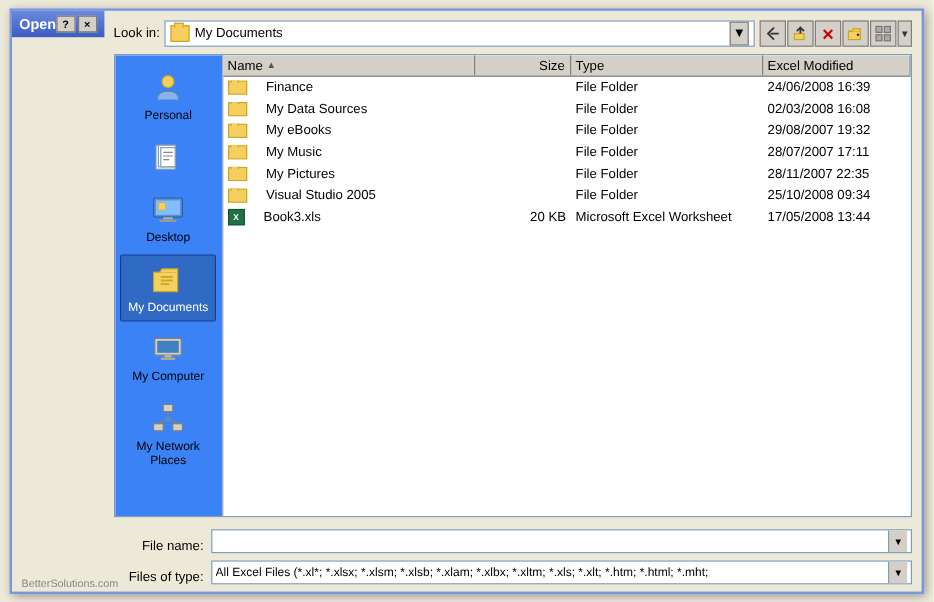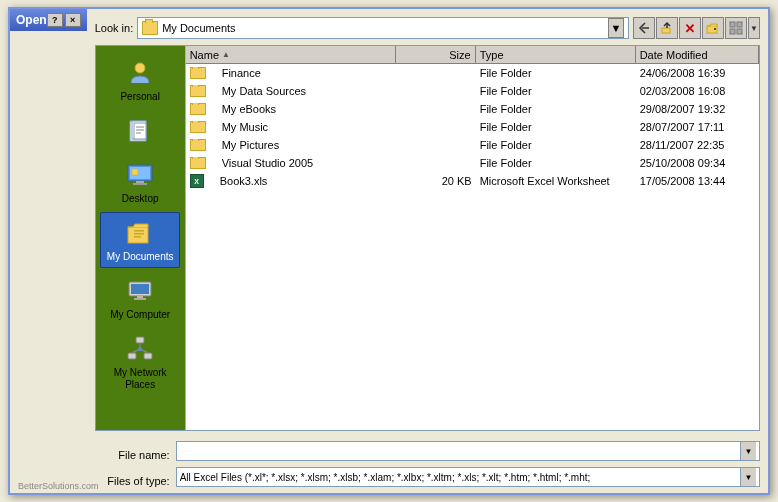--- a/index.html
+++ b/index.html
@@ -152,21 +152,21 @@
       display: flex;
       flex: 1;
       gap: 0;
       border: 1px solid #7f9db9;
       background: white;
       overflow: hidden;
     }
 
     .sidebar {
       width: 90px;
-      background: #4d7c0f;
+      background: #3b82f6;
       border-right: 1px solid #b0b0b0;
       display: flex;
       flex-direction: column;
       align-items: center;
       padding: 6px 0;
       gap: 2px;
       flex-shrink: 0;
     }
 
     .sidebar-item {
@@ -527,21 +527,21 @@
             <span>Name</span>
             <span class="sort-arrow">▲</span>
           </div>
           <div class="col-header col-size">
             <span>Size</span>
           </div>
           <div class="col-header col-type">
             <span>Type</span>
           </div>
           <div class="col-header col-date">
-            <span>Date Modified</span>
+            <span>Excel Modified</span>
           </div>
         </div>
         <div class="file-list" id="file-list-body">
         <div class="file-row">
               <div class="file-cell name-cell">
                 <div class="small-folder"></div>
                 <span>Finance</span>
               </div>
               <div class="file-cell size-cell"></div>
               <div class="file-cell type-cell">File Folder</div>

